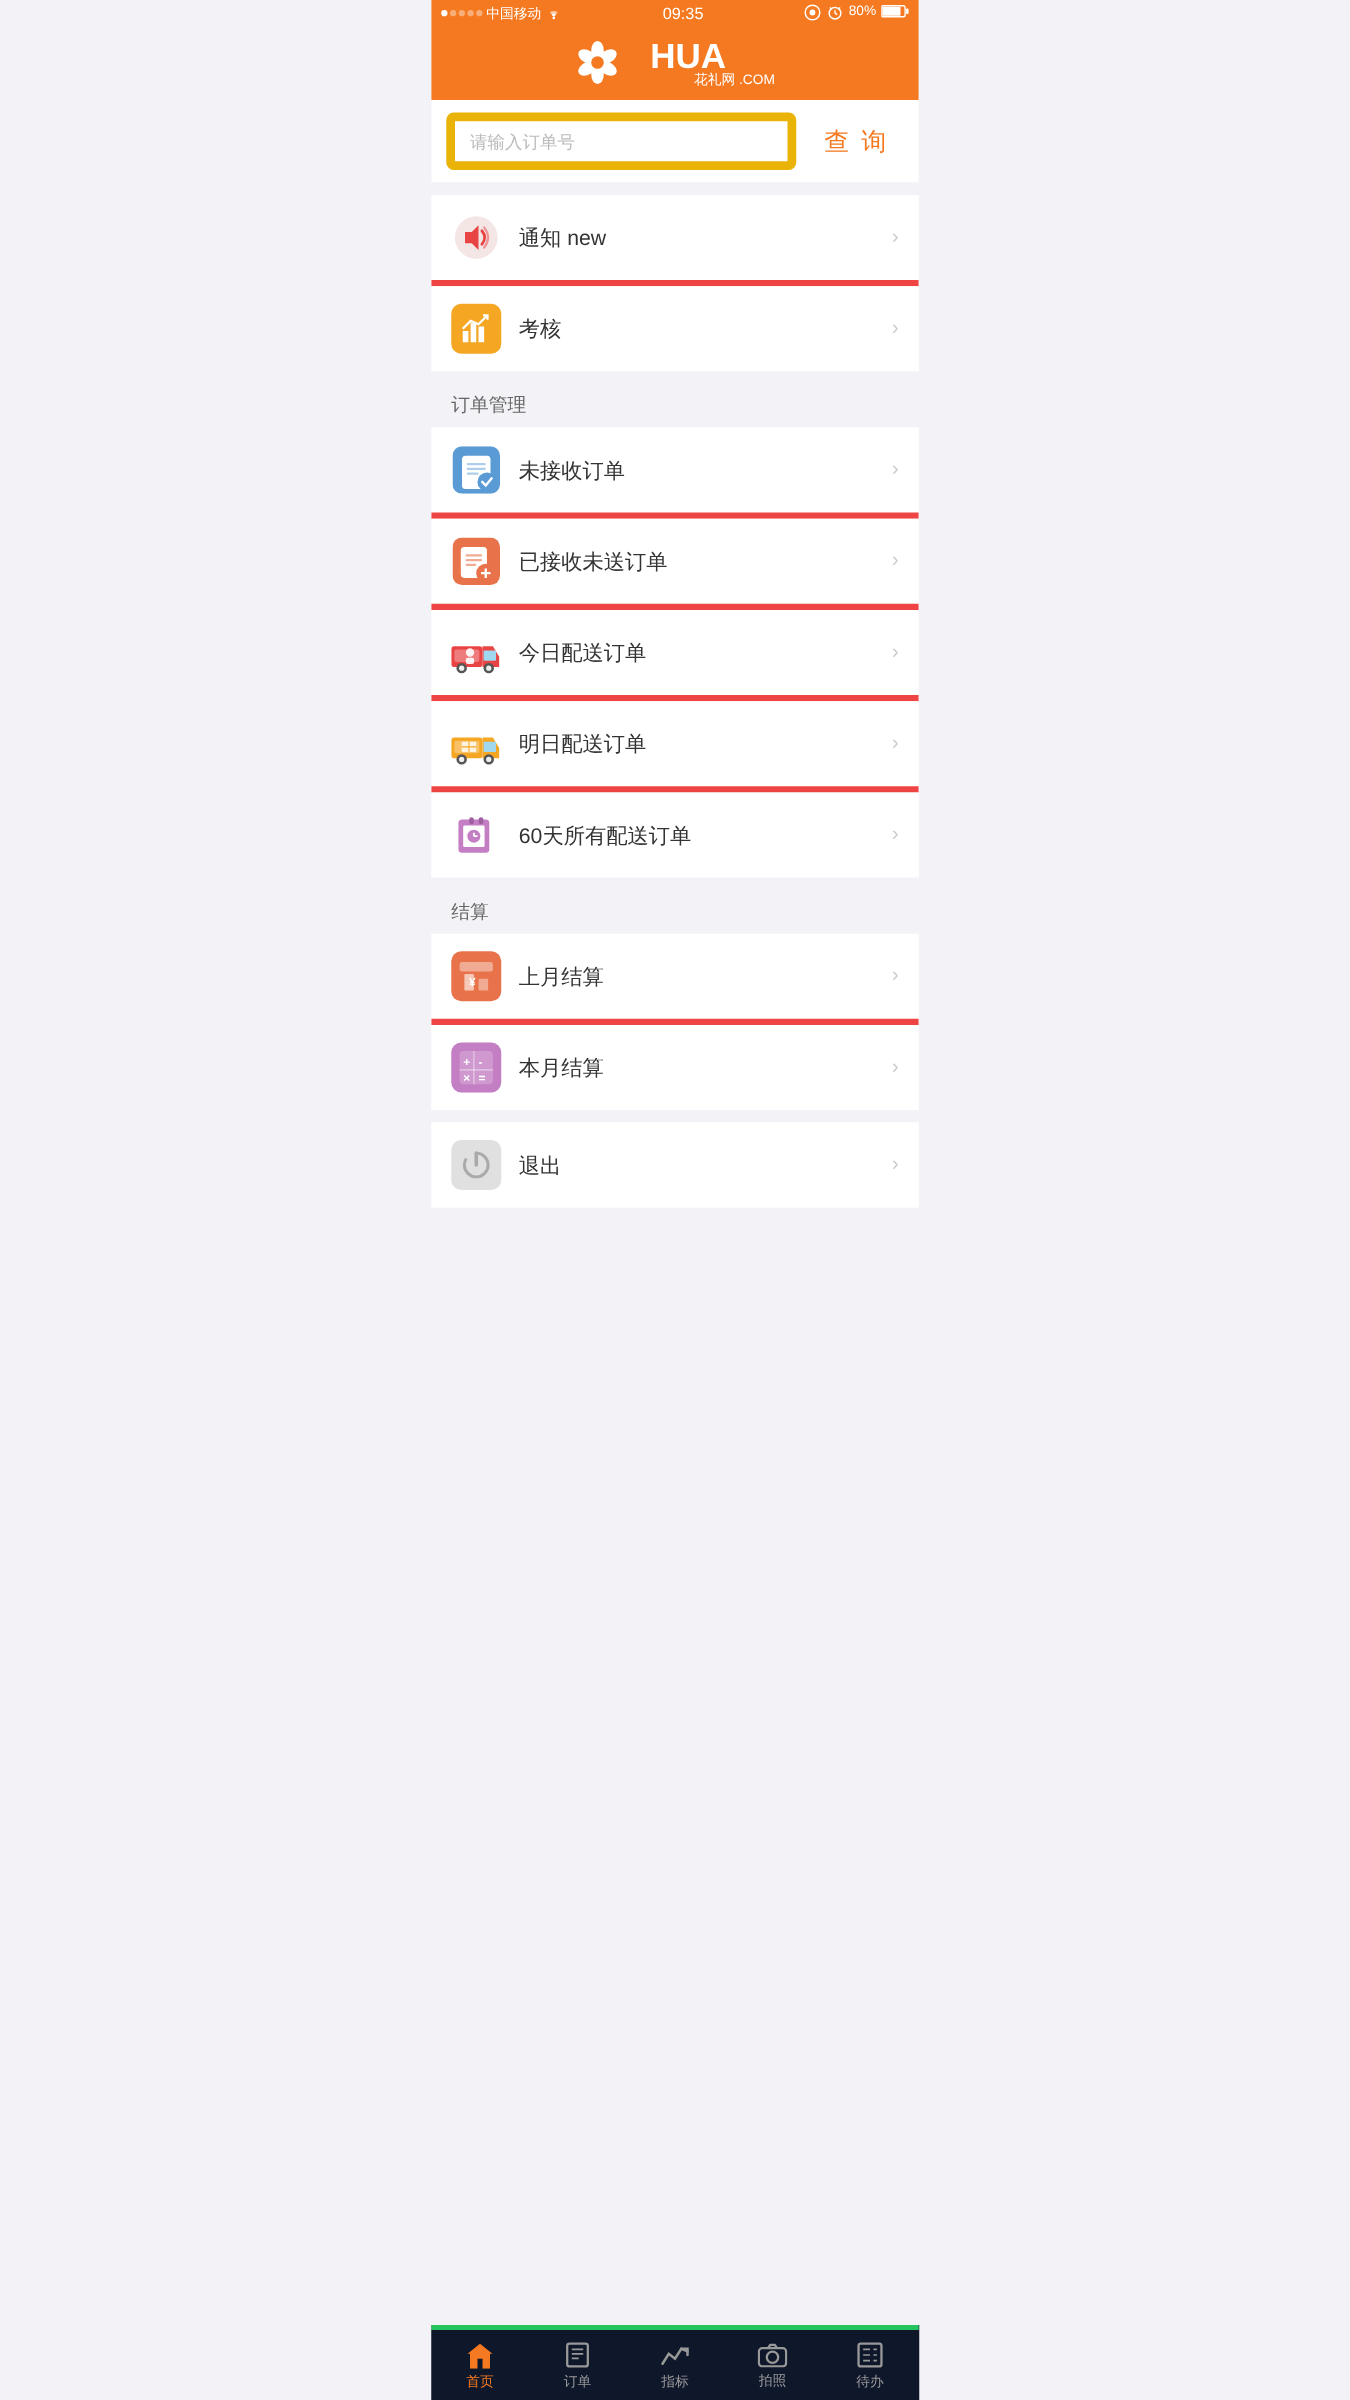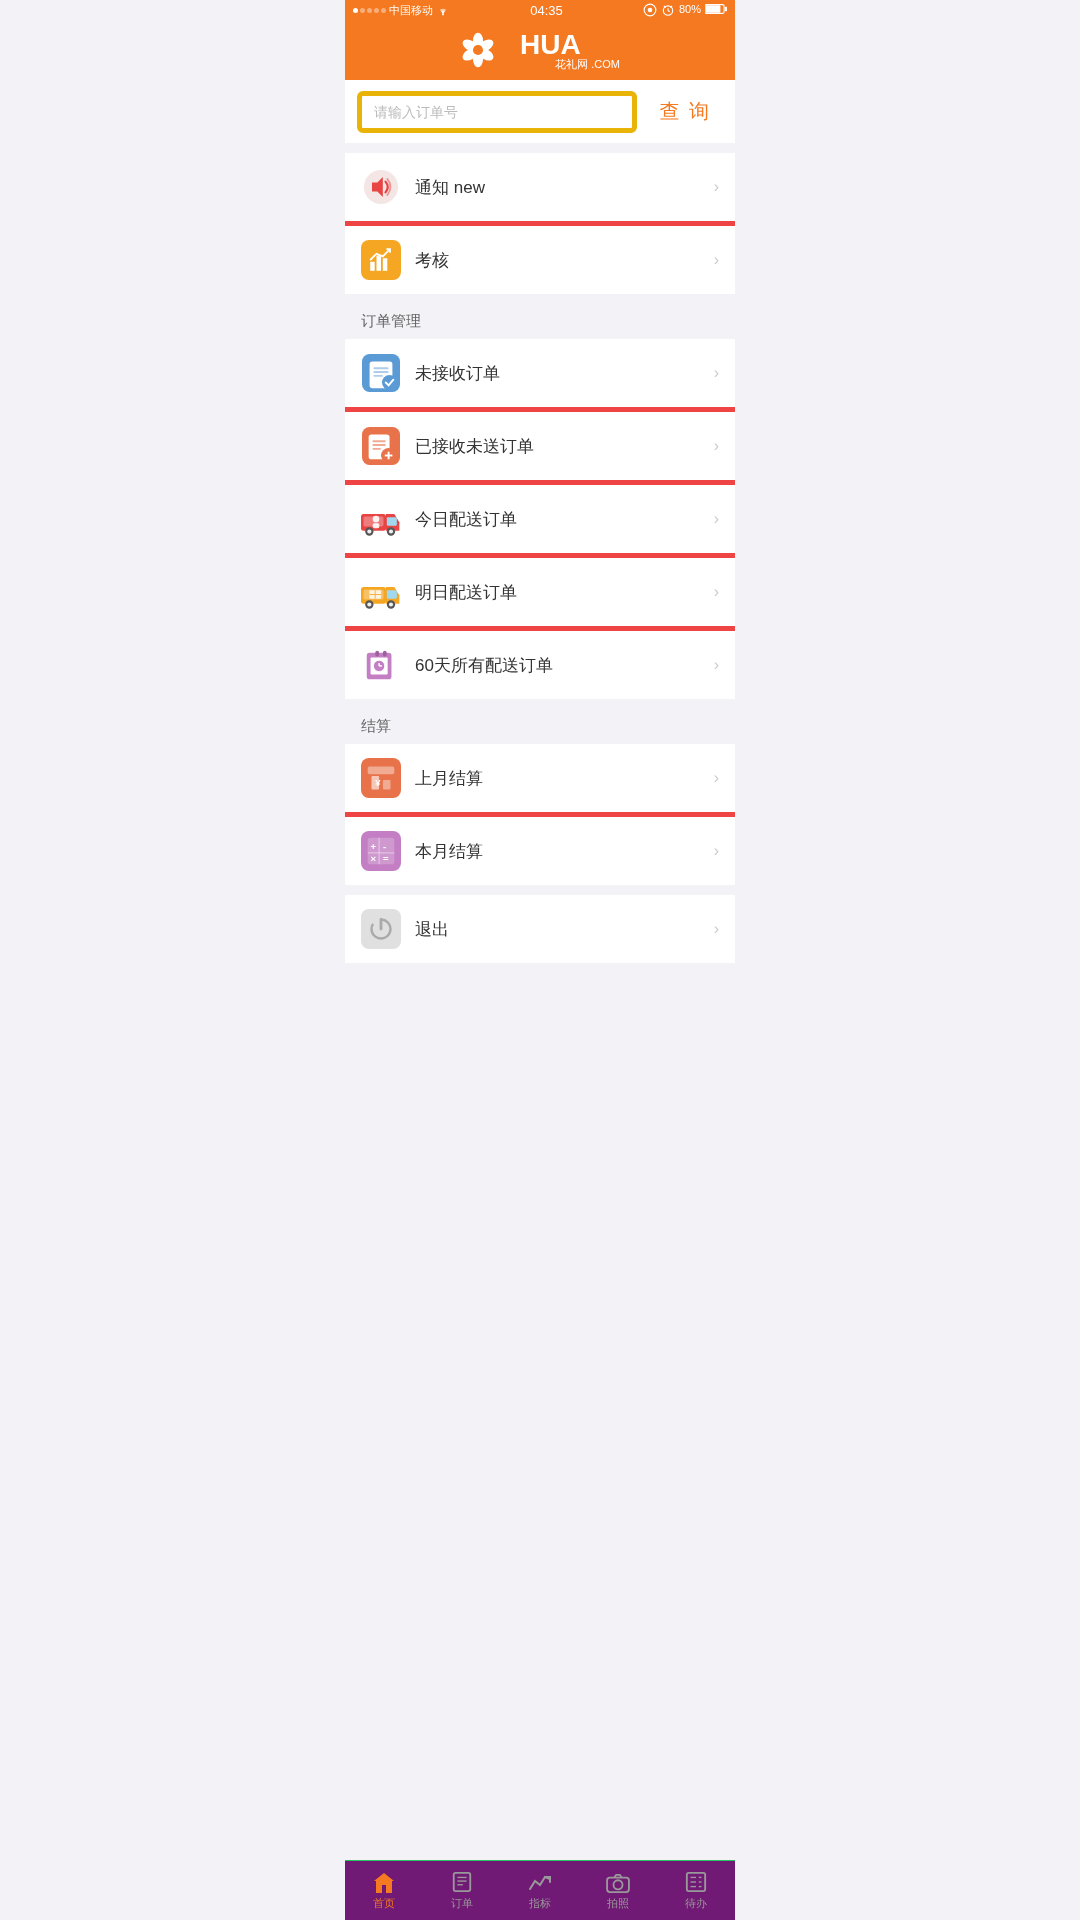--- a/index.html
+++ b/index.html
@@ -54,21 +54,21 @@
     
     .search-bar {
       background: white;
       padding: 10px 12px;
       display: flex;
       gap: 10px;
       align-items: center;
     }
     .search-input {
       flex: 1;
-      border: 5px solid #eab308;
+      border: 7px solid #eab308;
       border-radius: 6px;
       padding: 8px 12px;
       font-size: 14px;
       color: #333;
       outline: none;
       background: white;
     }
     .search-input::placeholder { color: #bbb; }
     .search-btn {
       color: #f47920;
@@ -132,22 +132,22 @@
     .icon-assessment { background: #f5a623; border-radius: 8px; }
     .icon-lastmonth { background: #e8734a; border-radius: 8px; }
     .icon-thismonth { background: #c47fc4; border-radius: 8px; }
     .icon-logout { background: #e0e0e0; border-radius: 8px; }
 
     
     .tab-bar {
       position: fixed;
       bottom: 0;
       width: 390px;
-      background: #701a75;
-      border-top: 1px solid #22c55e;
+      background: #0f172a;
+      border-top: 4px solid #22c55e;
       display: flex;
       height: 60px;
     }
     .tab-item {
       flex: 1;
       display: flex;
       flex-direction: column;
       align-items: center;
       justify-content: center;
       gap: 3px;
@@ -177,21 +177,21 @@
       <div class="dot empty"></div>
       <div class="dot empty"></div>
     </div>
     <span>中国移动</span>
     <svg width="14" height="11" viewBox="0 0 20 15">
       <path d="M10 12l2.5-3a4 4 0 00-5 0L10 12z" fill="white"></path>
       <path d="M10 12l4.5-5.5a8 8 0 00-9 0L10 12z" fill="white" opacity="0.6"></path>
       <circle cx="10" cy="13" r="1.5" fill="white"></circle>
     </svg>
   </div>
-  <div class="status-center">04:35</div>
+  <div class="status-center">09:35</div>
   <div class="status-right">
     <svg width="14" height="14" viewBox="0 0 24 24">
       <circle cx="12" cy="12" r="10" stroke="white" stroke-width="2" fill="none"></circle>
       <circle cx="12" cy="12" r="4" fill="white"></circle>
     </svg>
     <svg width="14" height="14" viewBox="0 0 24 24">
       <circle cx="12" cy="13" r="8" stroke="white" stroke-width="2" fill="none"></circle>
       <line x1="12" y1="9" x2="12" y2="13" stroke="white" stroke-width="2"></line>
       <line x1="12" y1="13" x2="15" y2="15" stroke="white" stroke-width="2"></line>
       <line x1="5" y1="5" x2="8" y2="8" stroke="white" stroke-width="2"></line>

